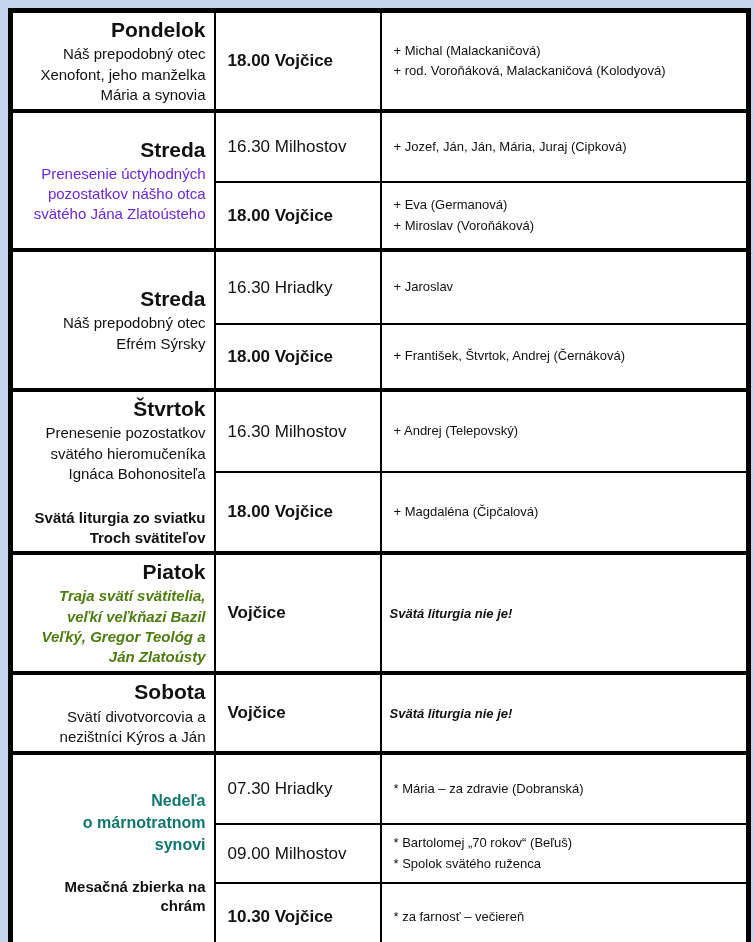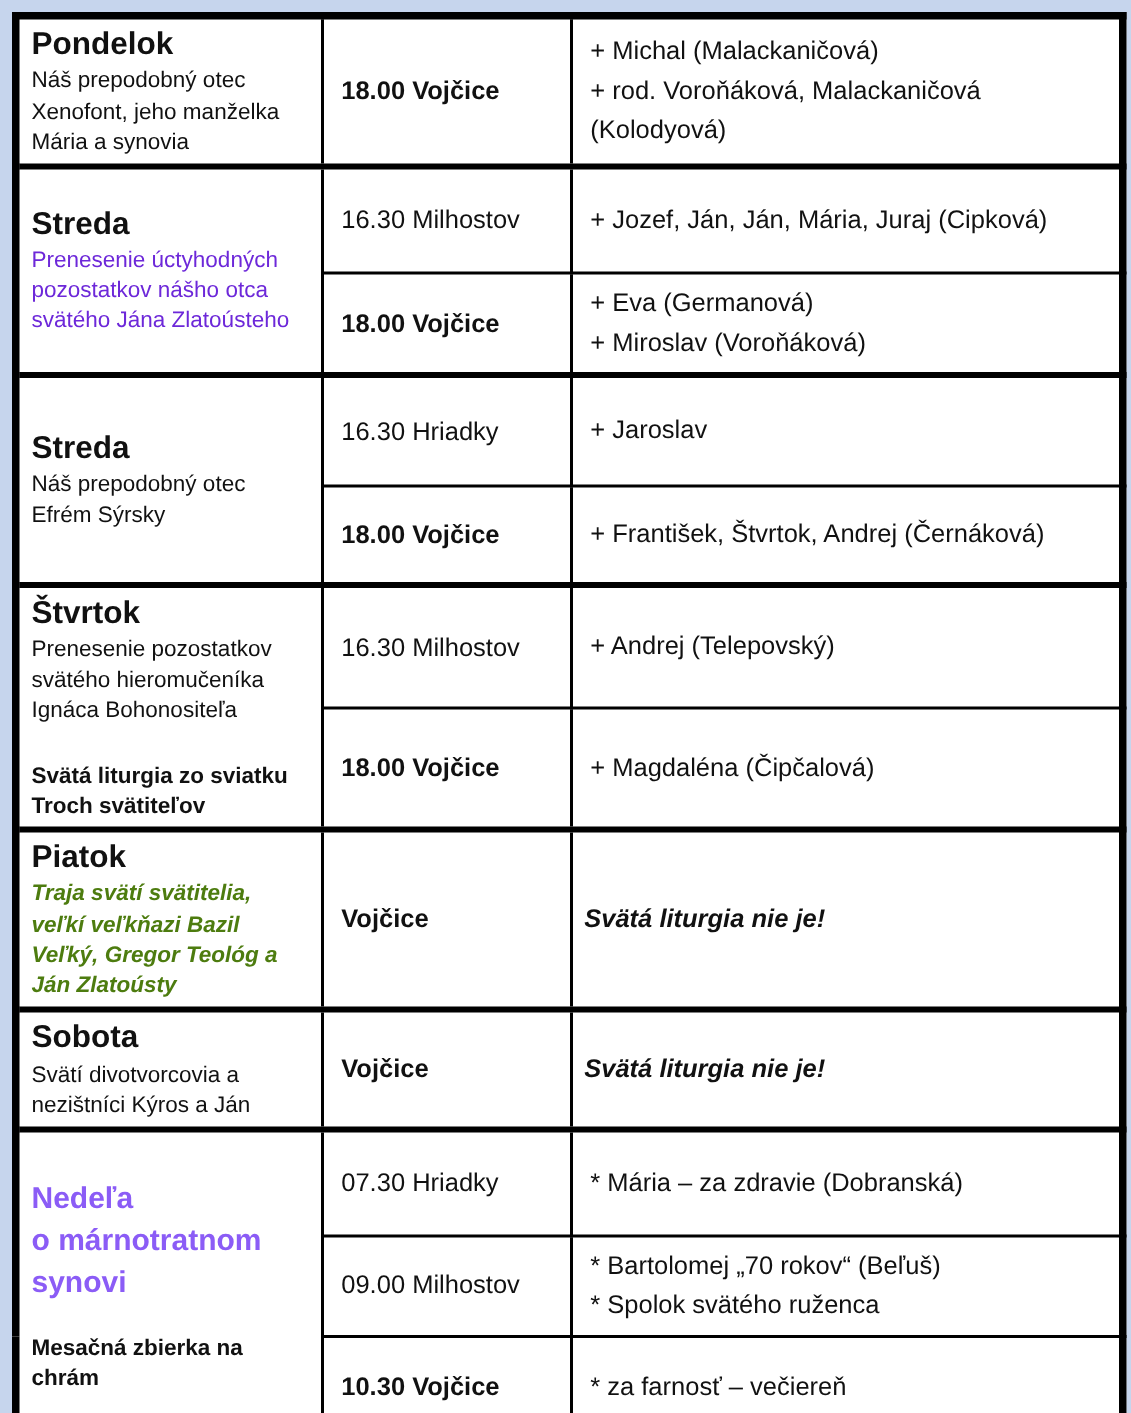--- a/index.html
+++ b/index.html
@@ -25,21 +25,21 @@
   td {
     border: 2px solid #000;
     vertical-align: middle;
     padding: 0;
     overflow: hidden;
   }
   tr.gs > td { border-top: 4px solid #000; }
 
   
   td.day-cell {
-    text-align: left;
+    text-align: right;
     padding: 4px 8px;
   }
   .day-name {
     font-size: 21px;
     font-weight: bold;
     line-height: 1.25;
   }
   .day-desc {
     font-size: 15px;
     line-height: 1.35;
@@ -48,37 +48,37 @@
   .desc-green { color: #6d28d9; }
   .desc-green-bold { color: #4d7c0f; font-weight: bold; font-style: italic; }
   .day-note {
     font-size: 15px;
     font-weight: bold;
     line-height: 1.3;
   }
   .note-gap-sm { margin-top: 24px; }
   .note-gap-lg { margin-top: 20px; }
   .sunday-name {
-    color: #8b5cf6;
-    font-size: 20px;
+    color: #0f766e;
+    font-size: 16px;
     font-weight: bold;
     line-height: 1.4;
   }
 
   
   td.time-cell {
     font-size: 17px;
     padding: 4px 4px 4px 12px;
     text-align: left;
   }
   .t-bold { font-weight: bold; }
 
   
   td.int-cell {
-    font-size: 17px;
+    font-size: 13px;
     padding: 6px 8px 6px 12px;
     text-align: left;
   }
   .int-line { line-height: 1.55; }
   td.int-cell.no-lit {
     text-align: left;
     font-weight: bold;
     font-style: italic;
     padding-left: 8px;
   }

